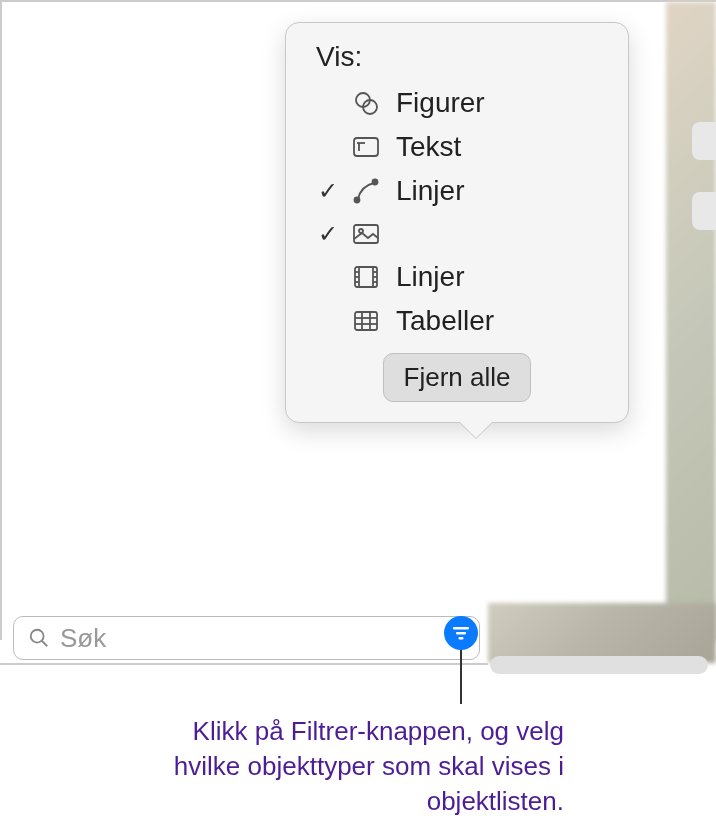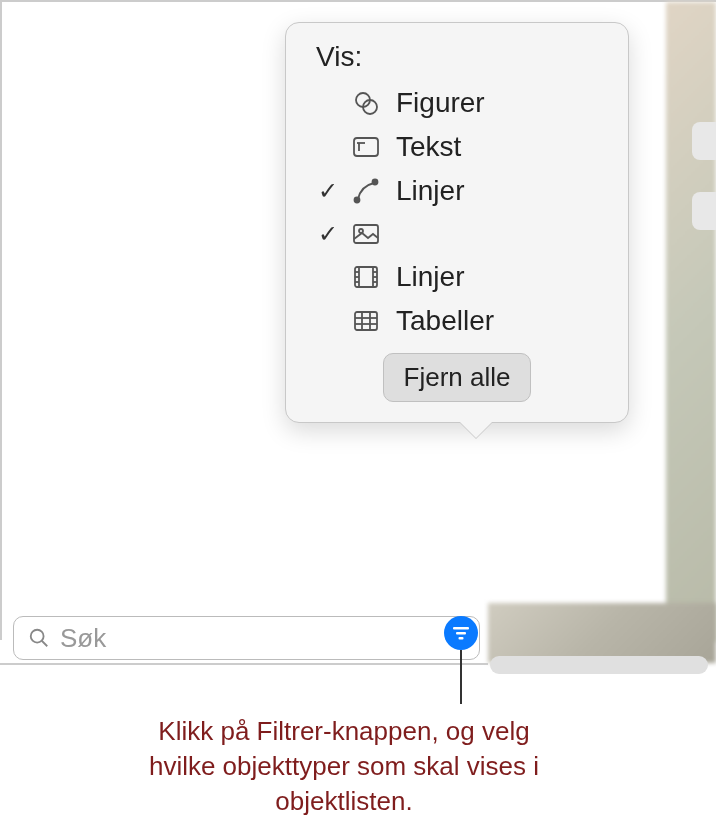--- a/index.html
+++ b/index.html
@@ -241,22 +241,22 @@
       background: #333;
     }
     
     .annotation-text {
       position: absolute;
       top: 714px;
       left: 124px;
       width: 440px;
       font-size: 26px;
       line-height: 1.35;
-      color: #7f1d1d;
-      text-align: center;
+      color: #4c1d95;
+      text-align: right;
     }
     
     .bottom-border-line {
       position: absolute;
       top: 663px;
       left: 0;
       width: 488px;
       height: 2px;
       background: #ccc;
     }

